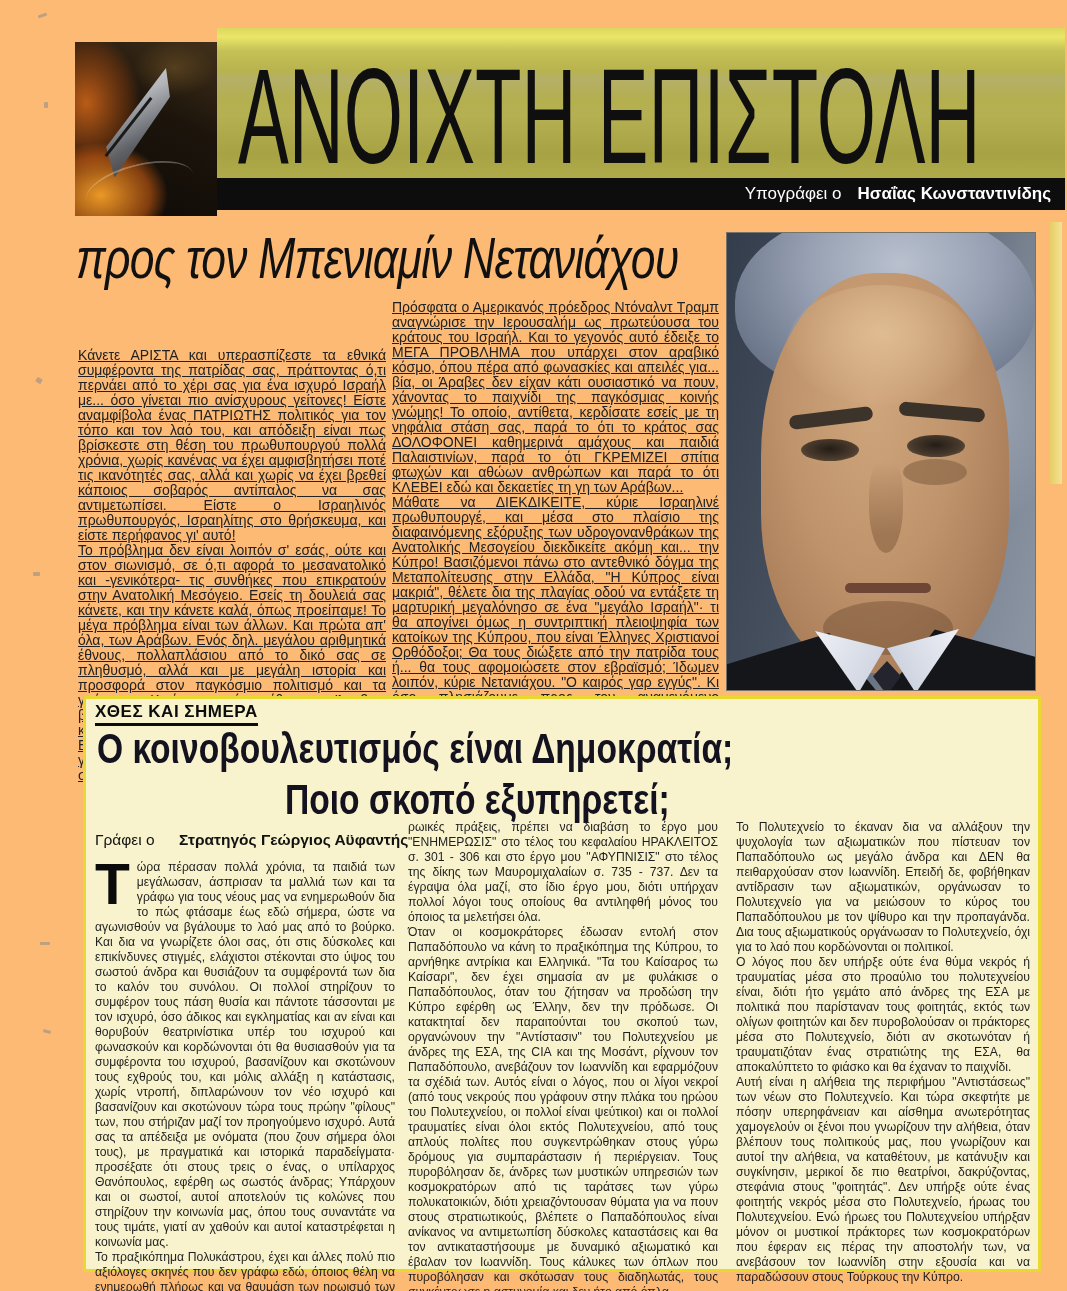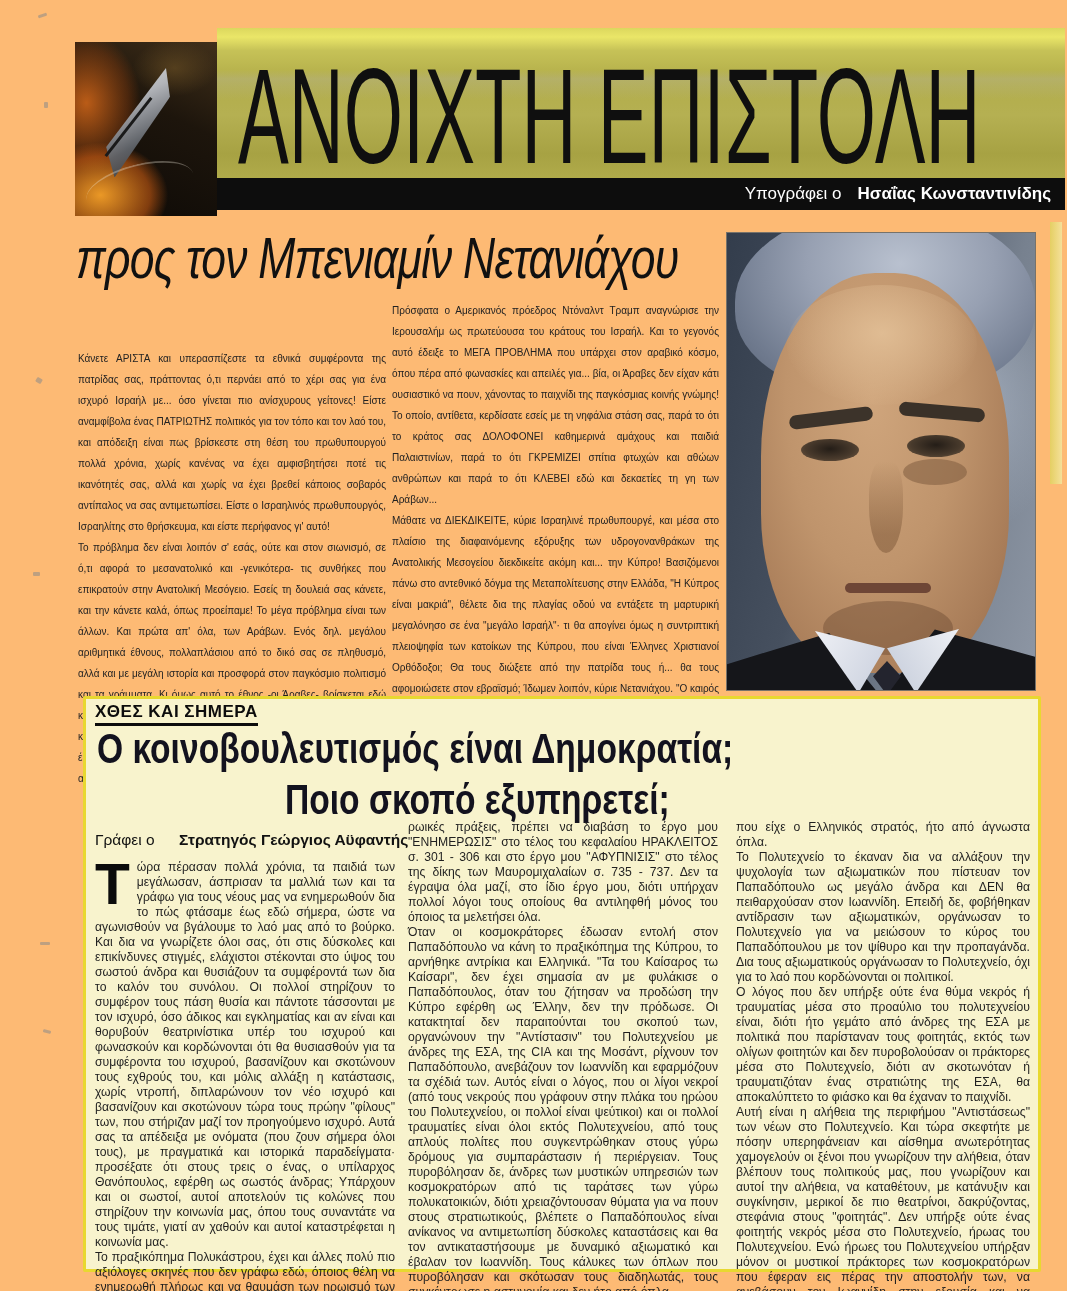--- a/index.html
+++ b/index.html
@@ -42,21 +42,21 @@
     background:#0d0d0d; color:#ffffff; display:flex; align-items:center; justify-content:flex-end;
     padding-right:14px; font-size:17px; }
   .mast-bar b { margin-left:16px; }
 
   
   .letter-headline { position:absolute; left:76px; top:228px; white-space:nowrap;
     font-style:italic; font-weight:400; font-size:57px; line-height:60px; color:#111;
     transform:scaleX(.78); transform-origin:left top; letter-spacing:-1px; }
   .salutation { position:absolute; left:78px; top:297px; width:310px;
     font-weight:700; font-style:italic; font-size:19.5px; line-height:23px; color:#161616; }
-  .body-col { position:absolute; font-size:10px; line-height:21px; text-align:justify; color:#222; }
+  .body-col { position:absolute; font-size:14px; line-height:15px; text-align:justify; color:#222;text-decoration:underline; }
   .body-col p { margin:0; }
   .letter-col1 { left:78px; top:348px; width:308px; }
   .letter-col2 { left:392px; top:300px; width:327px; }
 
   
   .photo { position:absolute; left:726px; top:232px; width:310px; height:459px;
     border:1px solid #77726a; overflow:hidden;
     background:linear-gradient(105deg,#333d4c 0%,#46505f 38%,#77818f 70%,#8e97a5 100%); }
   .photo .bg-glow { position:absolute; right:-30px; top:40px; width:180px; height:260px;
     background:radial-gradient(closest-side, rgba(170,180,195,.8), rgba(0,0,0,0)); }
@@ -178,19 +178,18 @@
   </div>
   <div class="art-col art-col1" data-interactable="false">
     <p data-interactable="false"><span class="dropcap" data-interactable="false">Τ</span><span data-interactable="false">ώρα πέρασαν πολλά χρόνια, τα παιδιά των μεγάλωσαν, άσπρισαν τα μαλλιά των και τα γράφω για τους νέους μας να ενημερωθούν δια το πώς φτάσαμε έως εδώ σήμερα, ώστε να αγωνισθούν να βγάλουμε το λαό μας από το βούρκο. Και δια να γνωρίζετε όλοι σας, ότι στις δύσκολες και επικίνδυνες στιγμές, ελάχιστοι στέκονται στο ύψος του σωστού άνδρα και θυσιάζουν τα συμφέροντά των δια το καλόν του συνόλου. Οι πολλοί στηρίζουν το συμφέρον τους πάση θυσία και πάντοτε τάσσονται με τον ισχυρό, όσο άδικος και εγκληματίας και αν είναι και θορυβούν θεατρινίστικα υπέρ του ισχυρού και φωνασκούν και κορδώνονται ότι θα θυσιασθούν για τα συμφέροντα του ισχυρού, βασανίζουν και σκοτώνουν τους εχθρούς του, και μόλις αλλάξη η κατάστασις, χωρίς ντροπή, διπλαρώνουν τον νέο ισχυρό και βασανίζουν και σκοτώνουν τώρα τους πρώην "φίλους" των, που στήριζαν μαζί τον προηγούμενο ισχυρό. Αυτά σας τα απέδειξα με ονόματα (που ζουν σήμερα όλοι τους), με πραγματικά και ιστορικά παραδείγματα· προσέξατε ότι στους τρεις ο ένας, ο υπίλαρχος Θανόπουλος, εφέρθη ως σωστός άνδρας; Υπάρχουν και οι σωστοί, αυτοί αποτελούν τις κολώνες που στηρίζουν την κοινωνία μας, όπου τους συναντάτε να τους τιμάτε, γιατί αν χαθούν και αυτοί καταστρέφεται η κοινωνία μας.</span></p>
     <p data-interactable="false">Το πραξικόπημα Πολυκάστρου, έχει και άλλες πολύ πιο αξιόλογες σκηνές που δεν γράφω εδώ, όποιος θέλη να ενημερωθή πλήρως και να θαυμάση των ηρωισμό των Ελλήνων, που σε κανέναν άλλο λαό δεν θα συναντήση τόσο η-</p>
   </div>
   <div class="art-col art-col2" data-interactable="false">
     <p data-interactable="false">ρωικές πράξεις, πρέπει να διαβάση το έργο μου "ΕΝΗΜΕΡΩΣΙΣ" στο τέλος του κεφαλαίου ΗΡΑΚΛΕΙΤΟΣ σ. 301 - 306 και στο έργο μου "ΑΦΥΠΝΙΣΙΣ" στο τέλος της δίκης των Μαυρομιχαλαίων σ. 735 - 737. Δεν τα έγραψα όλα μαζί, στο ίδιο έργο μου, διότι υπήρχαν πολλοί λόγοι τους οποίους θα αντιληφθή μόνος του όποιος τα μελετήσει όλα.</p>
     <p data-interactable="false">Όταν οι κοσμοκράτορες έδωσαν εντολή στον Παπαδόπουλο να κάνη το πραξικόπημα της Κύπρου, το αρνήθηκε αντρίκια και Ελληνικά. "Τα του Καίσαρος τω Καίσαρι", δεν έχει σημασία αν με φυλάκισε ο Παπαδόπουλος, όταν του ζήτησαν να προδώση την Κύπρο εφέρθη ως Έλλην, δεν την πρόδωσε. Οι κατακτηταί δεν παραιτούνται του σκοπού των, οργανώνουν την "Αντίστασιν" του Πολυτεχνείου με άνδρες της ΕΣΑ, της CIA και της Μοσάντ, ρίχνουν τον Παπαδόπουλο, ανεβάζουν τον Ιωαννίδη και εφαρμόζουν τα σχέδιά των. Αυτός είναι ο λόγος, που οι λίγοι νεκροί (από τους νεκρούς που γράφουν στην πλάκα του ηρώου του Πολυτεχνείου, οι πολλοί είναι ψεύτικοι) και οι πολλοί τραυματίες είναι όλοι εκτός Πολυτεχνείου, από τους απλούς πολίτες που συγκεντρώθηκαν στους γύρω δρόμους για συμπαράστασιν ή περιέργειαν. Τους πυροβόλησαν δε, άνδρες των μυστικών υπηρεσιών των κοσμοκρατόρων από τις ταράτσες των γύρω πολυκατοικιών, διότι χρειαζόντουσαν θύματα για να πουν στους στρατιωτικούς, βλέπετε ο Παπαδόπουλος είναι ανίκανος να αντιμετωπίση δύσκολες καταστάσεις και θα τον αντικαταστήσουμε με δυναμικό αξιωματικό και έβαλαν τον Ιωαννίδη. Τους κάλυκες των όπλων που πυροβόλησαν και σκότωσαν τους διαδηλωτάς, τους συγκέντρωσε η αστυνομία και δεν ήτο από όπλα</p>
   </div>
   <div class="art-col art-col3" data-interactable="false">
-    <p data-interactable="false">που είχε ο Ελληνικός στρατός, ήτο από άγνωστα όπλα.</p>
     <p data-interactable="false">Το Πολυτεχνείο το έκαναν δια να αλλάξουν την ψυχολογία των αξιωματικών που πίστευαν τον Παπαδόπουλο ως μεγάλο άνδρα και ΔΕΝ θα πειθαρχούσαν στον Ιωαννίδη. Επειδή δε, φοβήθηκαν αντίδρασιν των αξιωματικών, οργάνωσαν το Πολυτεχνείο για να μειώσουν το κύρος του Παπαδόπουλου με τον ψίθυρο και την προπαγάνδα. Δια τους αξιωματικούς οργάνωσαν το Πολυτεχνείο, όχι για το λαό που κορδώνονται οι πολιτικοί.</p>
     <p data-interactable="false">Ο λόγος που δεν υπήρξε ούτε ένα θύμα νεκρός ή τραυματίας μέσα στο προαύλιο του πολυτεχνείου είναι, διότι ήτο γεμάτο από άνδρες της ΕΣΑ με πολιτικά που παρίσταναν τους φοιτητάς, εκτός των ολίγων φοιτητών και δεν πυροβολούσαν οι πράκτορες μέσα στο Πολυτεχνείο, διότι αν σκοτωνόταν ή τραυματιζόταν ένας στρατιώτης της ΕΣΑ, θα αποκαλύπτετο το φιάσκο και θα έχαναν το παιχνίδι.</p>
     <p data-interactable="false">Αυτή είναι η αλήθεια της περιφήμου "Αντιστάσεως" των νέων στο Πολυτεχνείο. Και τώρα σκεφτήτε με πόσην υπερηφάνειαν και αίσθημα ανωτερότητας χαμογελούν οι ξένοι που γνωρίζουν την αλήθεια, όταν βλέπουν τους πολιτικούς μας, που γνωρίζουν και αυτοί την αλήθεια, να καταθέτουν, με κατάνυξιν και συγκίνησιν, μερικοί δε πιο θεατρίνοι, δακρύζοντας, στεφάνια στους "φοιτητάς". Δεν υπήρξε ούτε ένας φοιτητής νεκρός μέσα στο Πολυτεχνείο, ήρωας του Πολυτεχνείου. Ενώ ήρωες του Πολυτεχνείου υπήρξαν μόνον οι μυστικοί πράκτορες των κοσμοκρατόρων που έφεραν εις πέρας την αποστολήν των, να ανεβάσουν τον Ιωαννίδη στην εξουσία και να παραδώσουν στους Τούρκους την Κύπρο.</p>
   </div>
 
 </div>
 
 </body></html>

